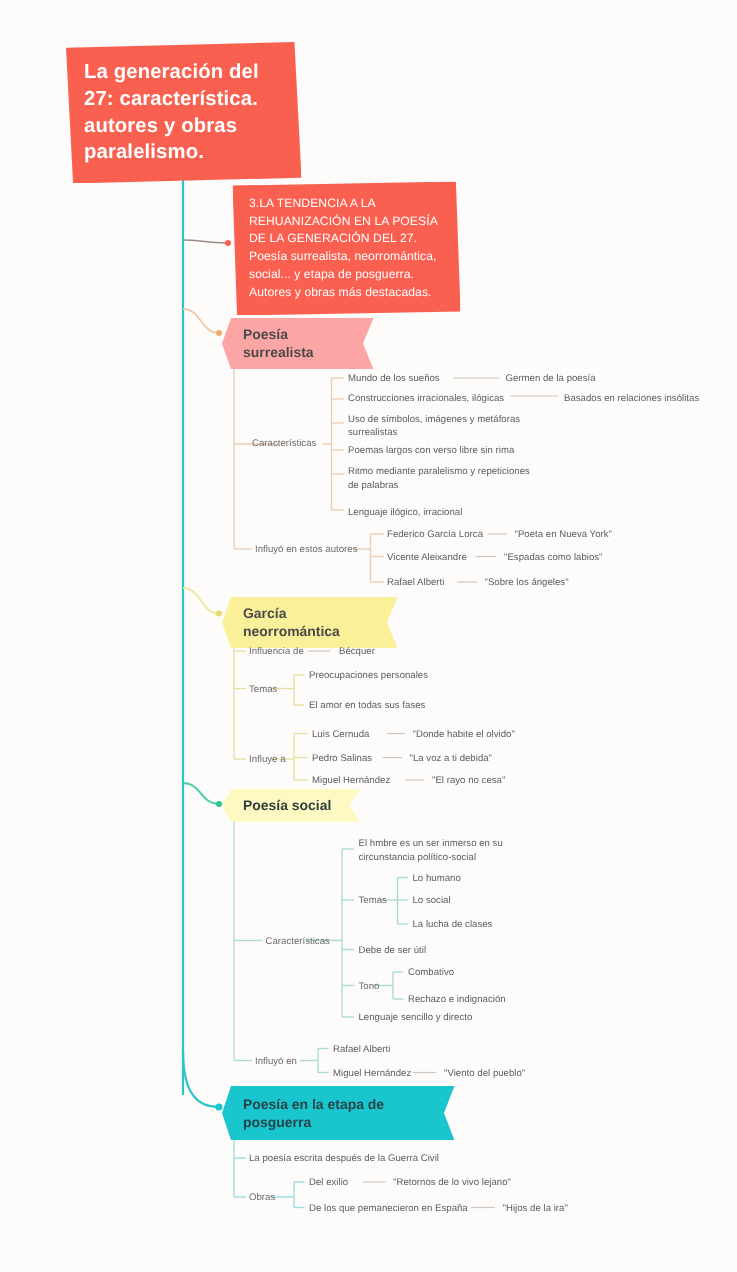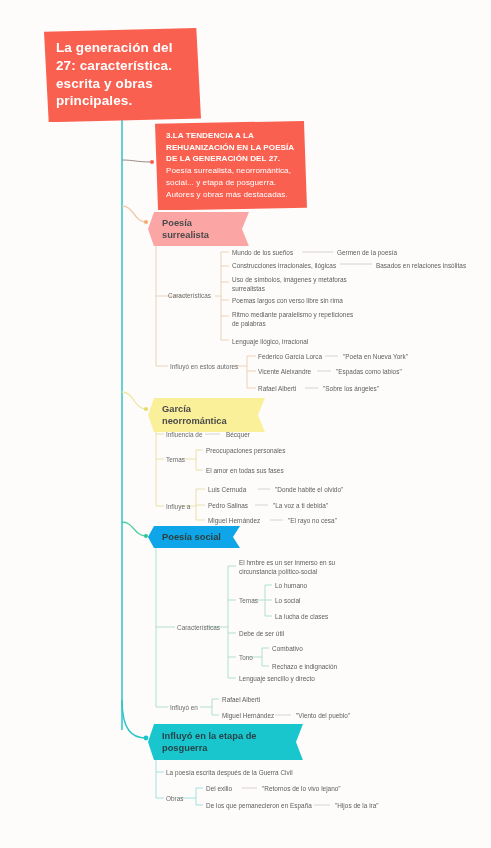--- a/index.html
+++ b/index.html
@@ -47,21 +47,21 @@
     left: 155px; top: 121px;
     width: 152px;
     padding: 9px 11px 10px 11px;
     background: #fa6050;
     color: #ffffff;
     font-size: 8.1px;
     line-height: 1.45;
     letter-spacing: 0.05px;
     clip-path: polygon(0 3%, 98% 0, 100% 97%, 2% 100%);
   }
-  .node-topic .strong { font-weight: bold; }
+  .node-topic .strong { font-weight: normal; }
 
   
   .chip {
     position: absolute;
     color: #4a4a4a;
     font-weight: bold;
     font-size: 9.3px;
     line-height: 1.3;
     padding: 5px 16px 5px 14px;
     clip-path: polygon(6px 0, 100% 0, calc(100% - 7px) 50%, 100% 100%, 6px 100%, 0 50%);
@@ -71,21 +71,21 @@
     background: #fca5a5;
     width: 101px;
   }
   .chip-neorromantica {
     left: 148px; top: 398px;
     background: #faf09a;
     width: 117px;
   }
   .chip-social {
     left: 148px; top: 526px;
-    background: #0ea5e9;
+    background: #fef9c3;
     width: 92px;
     color: #2f3f3a;
   }
   .chip-posguerra {
     left: 148px; top: 724px;
     background: #19c6ce;
     width: 155px;
     color: #26454a;
     padding-top: 6px; padding-bottom: 6px;
   }
@@ -206,30 +206,30 @@
     <path d="M156,798 L164,798" stroke="#9adce0" stroke-width="0.9" fill="none"></path>
 
     <path d="M180,798 L196,798" stroke="#9adce0" stroke-width="0.9" fill="none"></path>
     <path d="M196,788 L196,805" stroke="#9adce0" stroke-width="0.9" fill="none"></path>
     <path d="M196,788 L203,788" stroke="#9adce0" stroke-width="0.9" fill="none"></path>
     <path d="M196,805 L203,805" stroke="#9adce0" stroke-width="0.9" fill="none"></path>
     <path d="M242,788 L257,788" stroke="#cfc7c1" stroke-width="0.8" fill="none"></path>
     <path d="M314,805 L330,805" stroke="#cfc7c1" stroke-width="0.8" fill="none"></path>
   </svg>
 
-  <div class="node-root">La generación del 27: característica. escrita y obras principales.</div>
+  <div class="node-root">La generación del 27: característica. autores y obras paralelismo.</div>
 
   <div class="node-topic">
     <span class="strong">3.LA TENDENCIA A LA REHUANIZACIÓN EN LA POESÍA DE LA GENERACIÓN DEL 27.</span><span> Poesía surrealista, neorromántica, social... y etapa de posguerra. Autores y obras más destacadas.</span>
   </div>
 
   <div class="chip chip-surrealista">Poesía surrealista</div>
   <div class="chip chip-neorromantica">García neorromántica</div>
   <div class="chip chip-social">Poesía social</div>
-  <div class="chip chip-posguerra">Influyó en la etapa de posguerra</div>
+  <div class="chip chip-posguerra">Poesía en la etapa de posguerra</div>
 
   <div class="leaf mid" style="left:168px; top:291px; width:50px;">Características</div>
 
   <div class="leaf" style="left:232px; top:248px; width:80px;">Mundo de los sueños</div>
   <div class="leaf" style="left:337px; top:248px; width:90px;">Germen de la poesía</div>
 
   <div class="leaf" style="left:232px; top:261px; width:115px;">Construcciones irracionales, ilógicas</div>
   <div class="leaf" style="left:376px; top:261px; width:115px;">Basados en relaciones insólitas</div>
 
   <div class="leaf" style="left:232px; top:275px; width:130px;">Uso de símbolos, imágenes y metáforas surrealistas</div>

